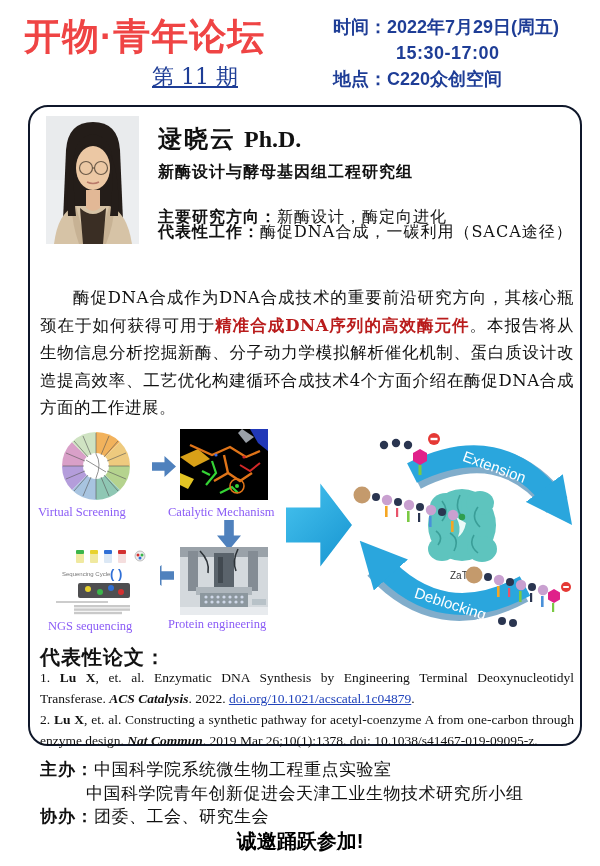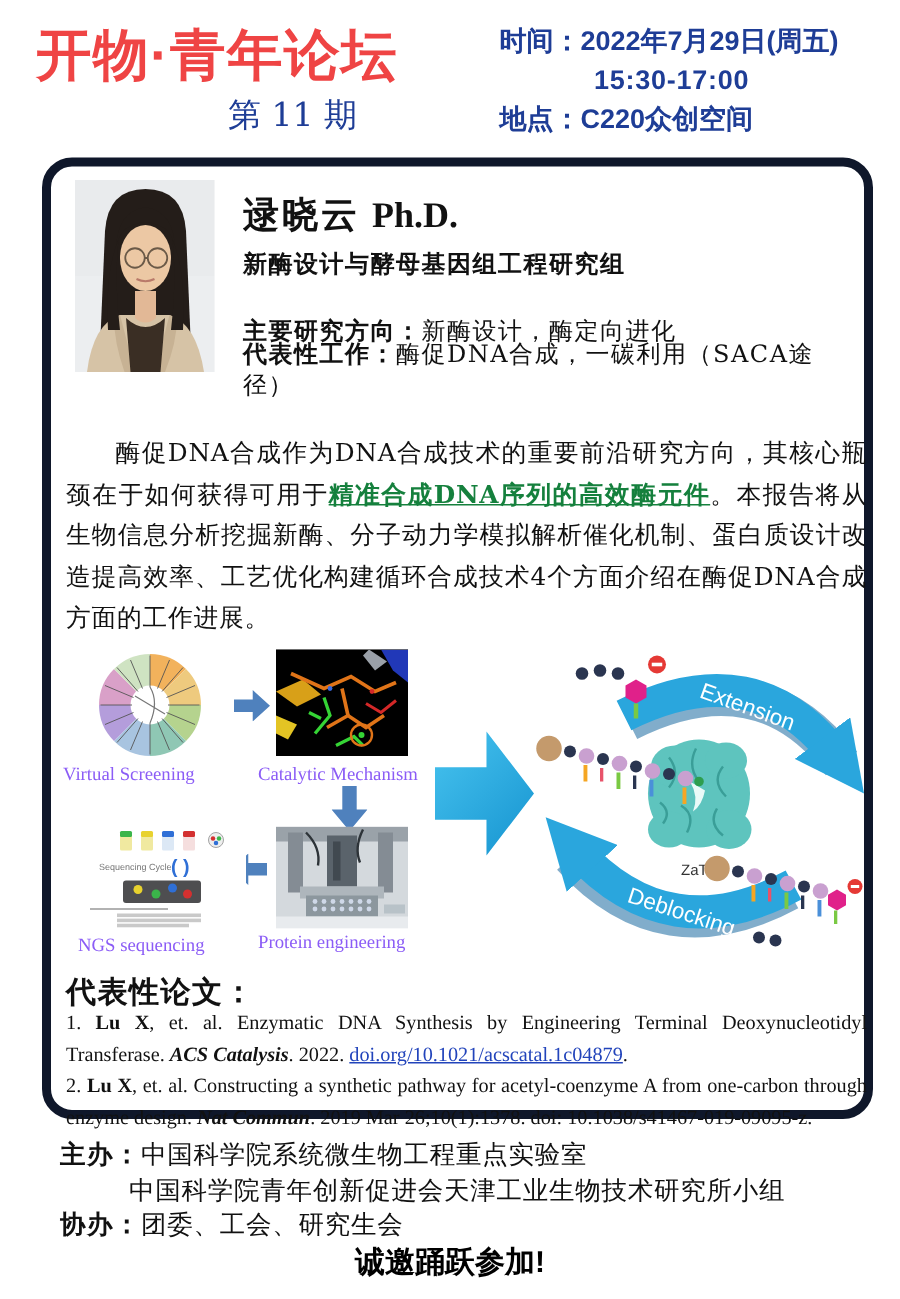--- a/index.html
+++ b/index.html
@@ -9,32 +9,32 @@
     font-family:"DejaVu Serif","Liberation Serif",serif; color:#111; overflow:hidden;
   }
   
   .main-title {
     position:absolute; left:24px; top:12px;
     font-family:"Liberation Sans","DejaVu Sans",sans-serif;
     font-size:37px; font-weight:900; color:#ef4444; letter-spacing:1px;
   }
   .issue {
     position:absolute; left:152px; top:62px;
-    font-size:22px; color:#1e3d96; font-family:"DejaVu Serif",serif;
+    font-size:22px; color:#1e3d96; font-family:"DejaVu Serif",serif;text-decoration:underline;
   }
   .head-info {
     position:absolute; left:333px; top:14px; width:260px;
     color:#1e3d96; font-family:"Liberation Sans","DejaVu Sans",sans-serif;
     font-weight:bold; font-size:18px; line-height:26px;
   }
   .head-info .range { margin-left:63px; letter-spacing:0.5px; }
   
   .card {
     position:absolute; left:28px; top:105px; width:554px; height:641px;
-    border:6px solid #0f172a; border-radius:20px; background:#fff;
+    border:2px solid #0f172a; border-radius:20px; background:#fff;
   }
   .photo { position:absolute; left:16px; top:9px; width:93px; height:128px; overflow:hidden; background:#eceef0; }
   .sp-name {
     position:absolute; left:128px; top:16px; font-size:24px; font-weight:bold;
     font-family:"DejaVu Serif",serif; letter-spacing:2px;
   }
   .sp-name .deg { letter-spacing:0; font-family:"Liberation Serif",serif; margin-left:8px; }
   .sp-group { position:absolute; left:128px; top:55px; font-size:16px; font-weight:bold; letter-spacing:1px; }
   .sp-line  { position:absolute; left:128px; font-size:16px; letter-spacing:1px; }
   .sp-line b { letter-spacing:1px; }
@@ -42,21 +42,21 @@
   .t-work { top:115px; }
   .talk-title {
     position:absolute; left:12px; top:150px; font-size:17.5px; font-weight:bold;
     color:#1c1ccd; letter-spacing:1px;
   }
   .abstract {
     position:absolute; left:10px; top:177px; width:534px;
     font-size:16.5px; line-height:27.5px; text-align:justify; text-indent:2em;
     letter-spacing:0.5px;
   }
-  .abstract .hl { color:#15803d; font-weight:bold;text-decoration:underline; }
+  .abstract .hl { color:#b91c1c; font-weight:bold; }
   
   .fig-label {
     position:absolute; text-align:left; font-weight:normal; font-size:12.5px;
     font-family:"Liberation Serif",serif; color:#8b5cf6;
   }
   .img-box { position:absolute; overflow:hidden; }
   .arr { position:absolute; background:#4f81bd;
          clip-path:polygon(0 30%,52% 30%,52% 0,100% 50%,52% 100%,52% 70%,0 70%); }
   .big-arrow {
     position:absolute; left:256px; top:372px; width:66px; height:92px;

